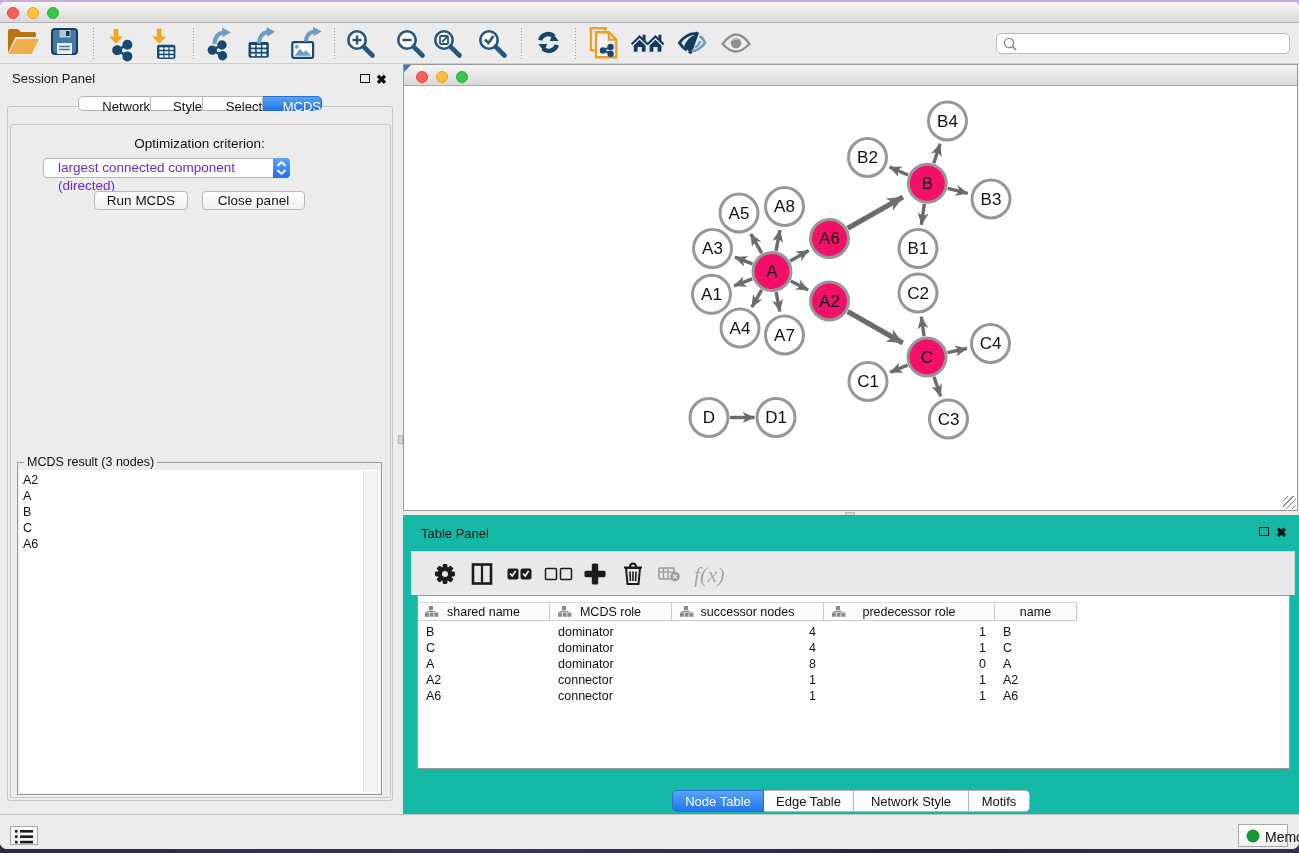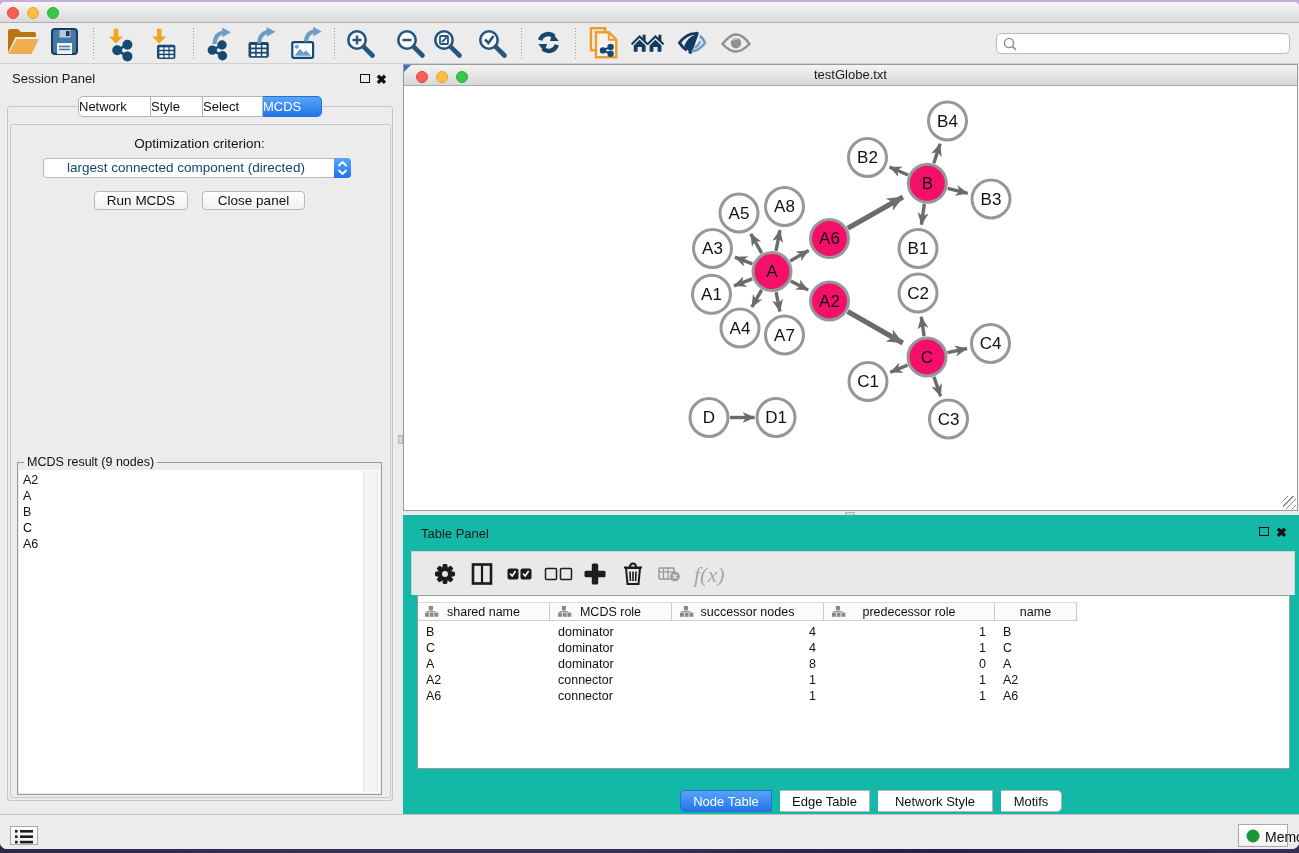--- a/index.html
+++ b/index.html
@@ -17,26 +17,26 @@
 .tsep { position:absolute; top:5px; height:31px; width:1px; background-image:linear-gradient(#9a9a9a 33%, rgba(0,0,0,0) 0%); background-size:1px 3px; }
 #searchbox { position:absolute; left:996px; top:10px; width:294px; height:21px; background:#fff; border:1px solid #b9b9b9; border-radius:5px; }
 
 #cpanel { position:absolute; left:0; top:62px; width:399px; height:751px; background:#ececec; }
 #cpanel .hdr-title { position:absolute; left:12px; top:7px; font-size:13px; color:#1a1a1a; }
 .float-btn { position:absolute; width:10px; height:9px; border:1.6px solid #111; background:transparent; }
 .close-x { position:absolute; font-size:13px; font-weight:bold; color:#111; }
 #cp-outer { position:absolute; left:7px; top:42px; width:386px; height:695px; border:1px solid #c4c4c4; border-radius:3px; }
 #cp-inner { position:absolute; left:10px; top:60px; width:381px; height:674px; border:1px solid #c9c9c9; border-radius:2px; }
 #cp-tabs { position:absolute; left:78px; top:32px; height:21px; display:flex; z-index:3; }
-.cp-tab { height:21px; background:#fff; border:1px solid #b4b4b4; border-left:none; font-size:13px; color:#111; text-align:left; line-height:20px; }
+.cp-tab { height:15px; background:#fff; border:1px solid #b4b4b4; border-left:none; font-size:13px; color:#111; text-align:right; line-height:20px; }
 .cp-tab.first { border-left:1px solid #b4b4b4; border-radius:5px 0 0 5px; }
 .cp-tab.last { border-radius:0 5px 5px 0; }
 .cp-tab.sel { background:linear-gradient(#57a4f7,#2374ea); color:#fff; border-color:#2a6fd4; }
 #opt-label { position:absolute; left:0; width:399px; top:72px; text-align:center; font-size:13.5px; color:#111; }
-#dropdown { position:absolute; left:43px; top:94px; width:308px; height:20px; background:#fff; border:1px solid #b6b6b6; border-radius:4px; font-size:13.5px; color:#0c4a6e; line-height:18px; padding-left:23px; }
+#dropdown { position:absolute; left:43px; top:94px; width:247px; height:20px; background:#fff; border:1px solid #b6b6b6; border-radius:4px; font-size:13.5px; color:#6d28d9; line-height:18px; padding-left:14px; }
 #dd-step { position:absolute; right:-1px; top:-1px; width:17px; height:20px; border-radius:0 4px 4px 0; background:linear-gradient(#5aa7f8,#1f70ec); }
 .btn { position:absolute; height:19px; background:linear-gradient(#ffffff,#f1f1f1); border:1px solid #b9b9b9; border-radius:4px; font-size:13.5px; color:#111; text-align:center; line-height:17px; }
 #fieldset { position:absolute; left:17px; top:398px; width:365px; height:333px; border:1px solid #9a9a9a; }
 #fs-label { position:absolute; left:24px; top:391px; font-size:12.5px; color:#111; background:#ececec; padding:0 3px; z-index:2; }
 #listbox { position:absolute; left:19px; top:406px; width:361px; height:323px; background:#fff; }
 #listbox .itm { font-size:12.5px; color:#111; height:16px; line-height:16px; padding-left:4px; }
 #lb-scroll { position:absolute; right:2px; top:1px; width:15px; height:321px; background:#f5f5f5; border-left:1px solid #e2e2e2; border-right:1px solid #e2e2e2; }
 
 #netwin { position:absolute; left:403px; top:62px; width:895px; height:447px; border:1px solid #9a9a9a; background:#fff; }
 #net-title { position:absolute; left:0; top:0; width:100%; height:21px; background:linear-gradient(#f4f4f4,#d8d8d8); border-bottom:1px solid #a9a9a9; }
@@ -48,21 +48,21 @@
 
 #tpanel { position:absolute; left:403px; top:513px; width:896px; height:300px; background:#14b8a6; }
 #tp-title { position:absolute; left:18px; top:11px; font-size:13px; color:#1a1a1a; }
 #tp-toolbar { position:absolute; left:8px; top:36px; width:884px; height:44px; background:#e9e9e9; border:1px solid #d2d2d2; border-bottom:none; }
 #tp-table { position:absolute; left:14px; top:80px; width:873px; height:174px; background:#fff; border:1px solid #9a9a9a; }
 #tp-header { position:absolute; left:0px; top:6px; height:19px; border-top:1px solid #d9d9d9; border-bottom:1px solid #cfcfcf; background:#fbfbfb; width:660px; }
 .th { position:absolute; top:0; height:18px; border-right:1px solid #c9c9c9; font-size:12.5px; color:#111; text-align:center; line-height:18px; }
 .tr-row { position:absolute; left:0; width:100%; height:16px; font-size:12.5px; color:#111; line-height:16px; }
 .td { position:absolute; top:0; height:16px; }
 #tp-tabs { position:absolute; left:269px; top:275px; height:22px; display:flex; }
-.tp-tab { height:22px; background:#fff; border:1px solid #b4b4b4; border-left:none; font-size:13px; color:#111; text-align:center; line-height:21px;margin-left:8px; }
+.tp-tab { height:22px; background:#fff; border:1px solid #b4b4b4; border-left:none; font-size:13px; color:#111; text-align:center; line-height:21px; }
 .tp-tab.first { border-left:1px solid #b4b4b4; border-radius:5px 0 0 5px; }
 .tp-tab.last { border-radius:0 5px 5px 0; }
 .tp-tab.sel { background:linear-gradient(#57a4f7,#2374ea); color:#fff; border-color:#2a6fd4; }
 
 #statusbar { position:absolute; left:0; top:812px; width:1299px; height:36px; background:#ececec; border-top:1px solid #c2c2c2; }
 #sb-left { position:absolute; left:10px; top:11px; width:28px; height:19px; background:linear-gradient(#fdfdfd,#f0f0f0); border:1px solid #a9a9a9; }
 #sb-mem { position:absolute; right:11px; top:9px; width:50px; height:23px; background:linear-gradient(#fdfdfd,#f2f2f2); border:1px solid #a9a9a9; font-size:14px; color:#111; }
 #gap-handle { position:absolute; left:845px; top:510px; width:10px; height:8px; background:#d8d8d8; border:1px solid #b5b5b5; }
 #cp-lefthandle { position:absolute; left:398px; top:433px; width:5px; height:9px; background:#d8d8d8; border:1px solid #b5b5b5; }
 </style>
@@ -238,38 +238,37 @@
     </div>
     <div id="opt-label">Optimization criterion:</div>
     <div id="dropdown">largest connected component (directed)
       <div id="dd-step"><svg width="17" height="20">
         <path d="M5,7.5 L8.5,4 L12,7.5" fill="none" stroke="#fff" stroke-width="1.8" stroke-linecap="round" stroke-linejoin="round"></path>
         <path d="M5,12.5 L8.5,16 L12,12.5" fill="none" stroke="#fff" stroke-width="1.8" stroke-linecap="round" stroke-linejoin="round"></path>
       </svg></div>
     </div>
     <div class="btn" style="left:94px; top:127px; width:94px;">Run MCDS</div>
     <div class="btn" style="left:202px; top:127px; width:103px;">Close panel</div>
-    <div id="fs-label">MCDS result (9 nodes)</div>
+    <div id="fs-label">MCDS result (3 nodes)</div>
     <div id="fieldset"></div>
     <div id="listbox">
       <div class="itm" style="margin-top:2px;">A2</div>
       <div class="itm">A</div>
       <div class="itm">B</div>
       <div class="itm">C</div>
       <div class="itm">A6</div>
       <div id="lb-scroll"></div>
     </div>
   </div>
   <div id="netwin">
     <div id="net-bluecorner"></div>
     <div id="net-title">
       <div class="tl" style="left:11.6px; top:6px; background:#fc5f58; border:0.5px solid #e2463e;"></div>
       <div class="tl" style="left:31.6px; top:6px; background:#fdbd3e; border:0.5px solid #e0a42a;"></div>
       <div class="tl" style="left:51.6px; top:6px; background:#35c84b; border:0.5px solid #2aad3c;"></div>
-      <div class="title">testGlobe.txt</div>
     </div>
     <div id="net-canvas">
 <svg width="893" height="423" viewBox="404 86 893 423" font-family="Liberation Sans, sans-serif">
 <defs>
 <marker id="ar" markerUnits="userSpaceOnUse" markerWidth="13" markerHeight="11" refX="12" refY="5.5" orient="auto">
               <path d="M0,0 L12.5,5.5 L0,11 L3.5,5.5 z" fill="#6b6b6b"></path>
             </marker>
 <marker id="arL" markerUnits="userSpaceOnUse" markerWidth="17" markerHeight="14" refX="15.5" refY="7" orient="auto">
               <path d="M0,0 L16,7 L0,14 L4.5,7 z" fill="#6f6f6f"></path>
             </marker>

